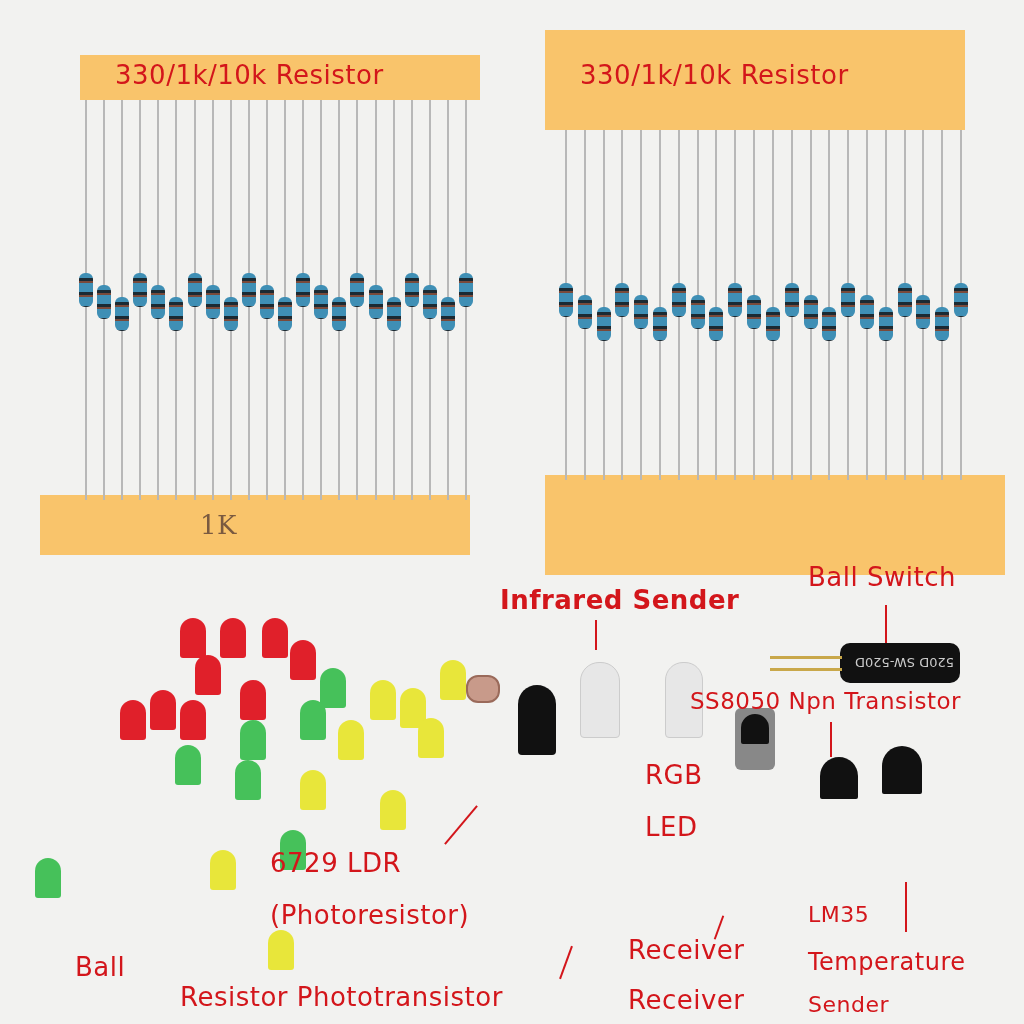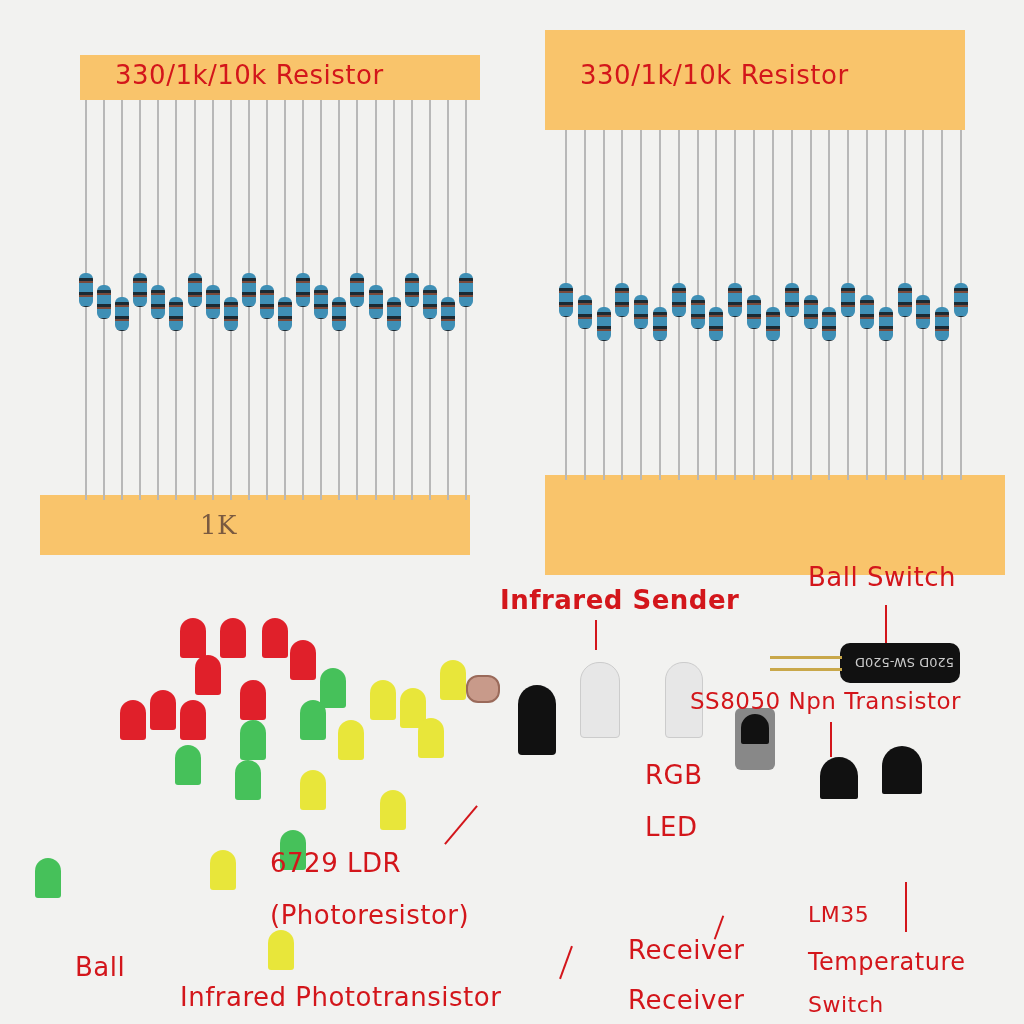--- a/index.html
+++ b/index.html
@@ -167,21 +167,21 @@
 <div class="label" style="left:500px;top:585px;font-weight:bold;">Infrared Sender</div>
 <div class="line" style="left:595px;top:620px;width:2px;height:30px;"></div>
 <div class="label" style="left:690px;top:688px;font-size:23px;">SS8050 Npn Transistor</div>
 <div class="line" style="left:830px;top:722px;width:2px;height:35px;"></div>
 <div class="label" style="left:645px;top:760px;">RGB</div>
 <div class="label" style="left:645px;top:812px;">LED</div>
 <div class="label" style="left:270px;top:848px;">6729 LDR</div>
 <div class="label" style="left:270px;top:900px;">(Photoresistor)</div>
 <div class="line" style="left:460px;top:800px;width:2px;height:50px;transform:rotate(40deg);"></div>
 <div class="label" style="left:75px;top:952px;">Ball</div>
-<div class="label" style="left:180px;top:982px;">Infrared Phototransistor</div>
+<div class="label" style="left:180px;top:982px;">Resistor Phototransistor</div>
 <div class="line" style="left:565px;top:945px;width:2px;height:35px;transform:rotate(20deg);"></div>
 <div class="label" style="left:628px;top:935px;">Receiver</div>
 <div class="label" style="left:628px;top:985px;text-align:right;">Receiver</div>
 <div class="line" style="left:718px;top:915px;width:2px;height:25px;transform:rotate(20deg);"></div>
 <div class="label" style="left:808px;top:902px;font-size:22px;">LM35</div>
 <div class="label" style="left:808px;top:948px;font-size:24px;">Temperature</div>
-<div class="label" style="left:808px;top:992px;font-size:22px;">Switch</div>
+<div class="label" style="left:808px;top:992px;font-size:22px;">Sender</div>
 <div class="line" style="left:905px;top:882px;width:2px;height:50px;"></div>
 
 </body></html>

